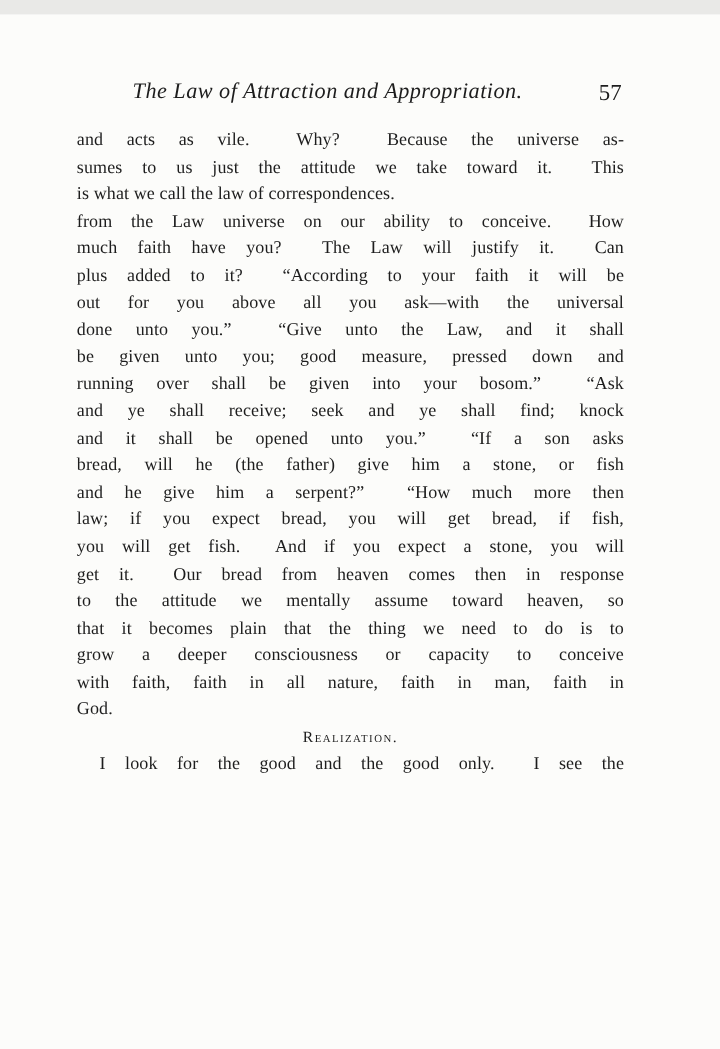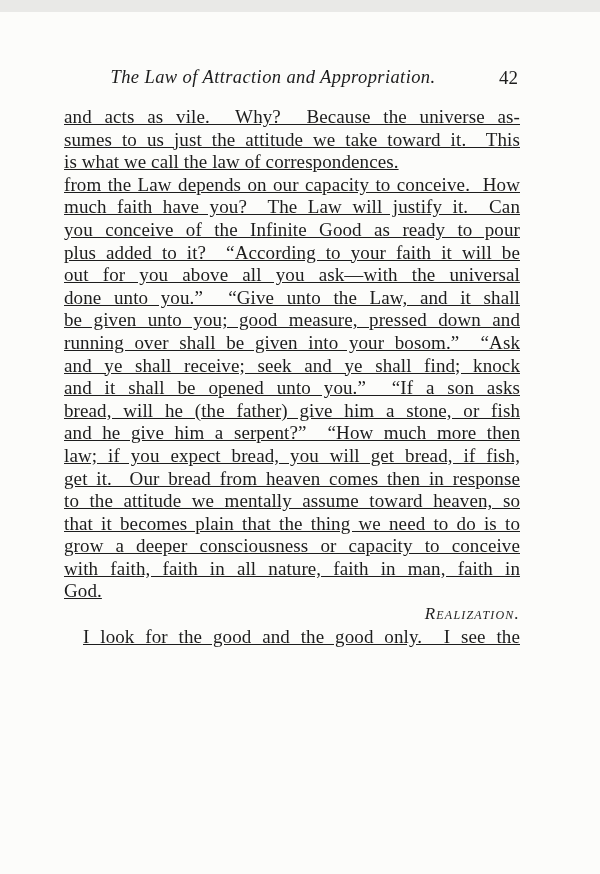--- a/index.html
+++ b/index.html
@@ -38,76 +38,74 @@
     font-size: 19px;
     font-style: normal;
   }
   .text-block {
     position: absolute;
     top: 94px;
     left: 64px;
     width: 456px;
   }
   .line {
-    font-size: 19px;
+    font-size: 15px;
     line-height: 22.6px;
     height: 22.6px;
     text-align: justify;
     text-align-last: justify;
     white-space: pre-wrap;
     letter-spacing: 0.1px;
-    text-decoration: underline;
   }
   .line.last { text-align-last: left; }
   .line.indent { text-indent: 19px; }
   .section-heading {
-    font-size: 17px;
+    font-size: 13px;
     line-height: 22.6px;
     height: 22.6px;
-    text-align: right;
+    text-align: center;
     font-variant: small-caps;
     letter-spacing: 1.2px;
-    font-style: italic;
   }
 </style>
 </head>
 <body>
 
 <div class="page">
 
   <div class="running-header">
     <div class="title">The Law of Attraction and Appropriation.</div>
-    <div class="pagenum">42</div>
+    <div class="pagenum">57</div>
   </div>
 
   <div class="text-block">
 
     <div>
       <div class="line">and acts as vile.  Why?  Because the universe as-</div>
       <div class="line">sumes to us just the attitude we take toward it.  This</div>
       <div class="line last">is what we call the law of correspondences.</div>
     </div>
 
     <div>
-      <div class="line">from the Law depends on our capacity to conceive.  How</div>
+      <div class="line">from the Law universe on our ability to conceive.  How</div>
       <div class="line">much faith have you?  The Law will justify it.  Can</div>
-      <div class="line">you conceive of the Infinite Good as ready to pour</div>
       <div class="line">plus added to it?  “According to your faith it will be</div>
       <div class="line">out for you above all you ask—with the universal</div>
       <div class="line">done unto you.”  “Give unto the Law, and it shall</div>
       <div class="line">be given unto you; good measure, pressed down and</div>
       <div class="line">running over shall be given into your bosom.”  “Ask</div>
       <div class="line">and ye shall receive; seek and ye shall find; knock</div>
       <div class="line">and it shall be opened unto you.”  “If a son asks</div>
       <div class="line">bread, will he (the father) give him a stone, or fish</div>
       <div class="line">and he give him a serpent?”  “How much more then</div>
     </div>
 
     <div>
       <div class="line">law; if you expect bread, you will get bread, if fish,</div>
+      <div class="line">you will get fish.  And if you expect a stone, you will</div>
       <div class="line">get it.  Our bread from heaven comes then in response</div>
       <div class="line">to the attitude we mentally assume toward heaven, so</div>
       <div class="line">that it becomes plain that the thing we need to do is to</div>
       <div class="line">grow a deeper consciousness or capacity to conceive</div>
       <div class="line">with faith, faith in all nature, faith in man, faith in</div>
       <div class="line last">God.</div>
     </div>
 
     <div class="section-heading">Realization.</div>
 

